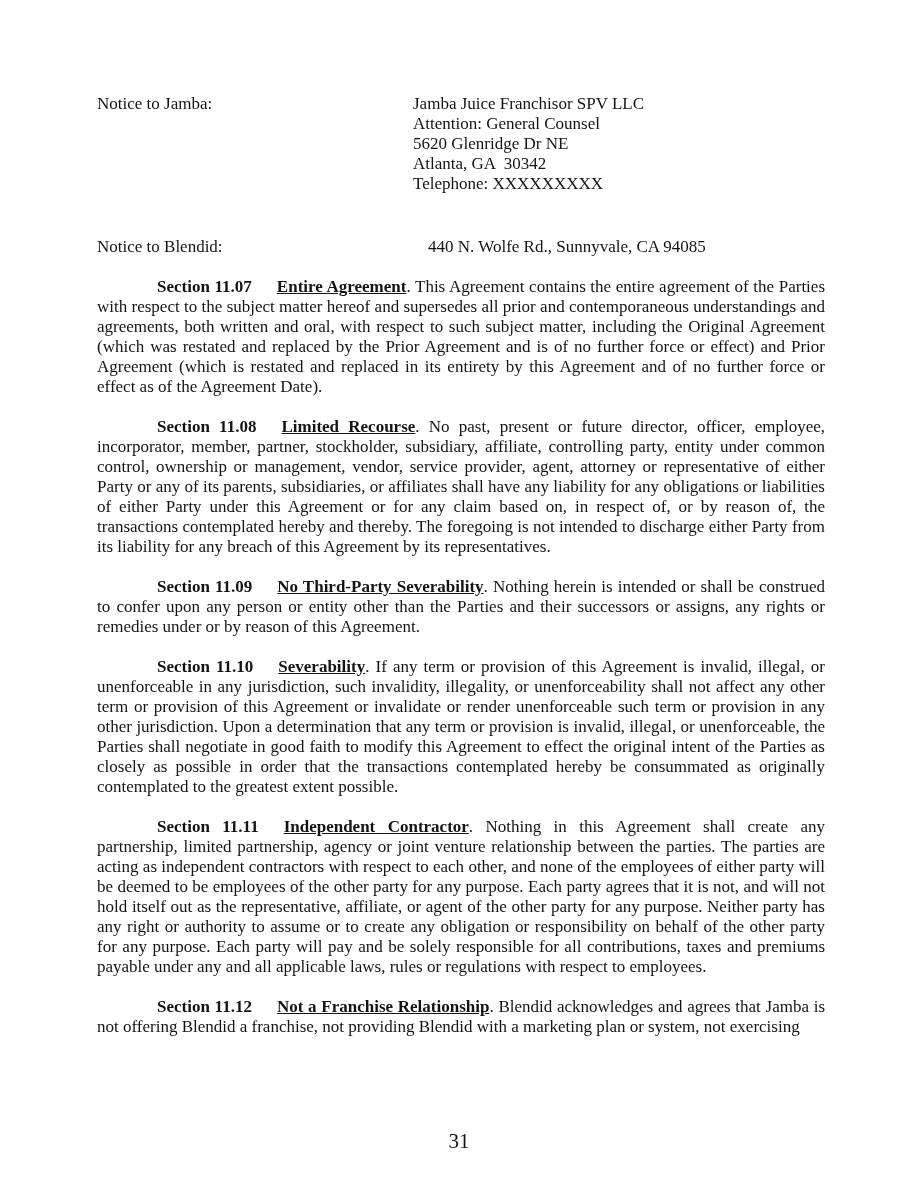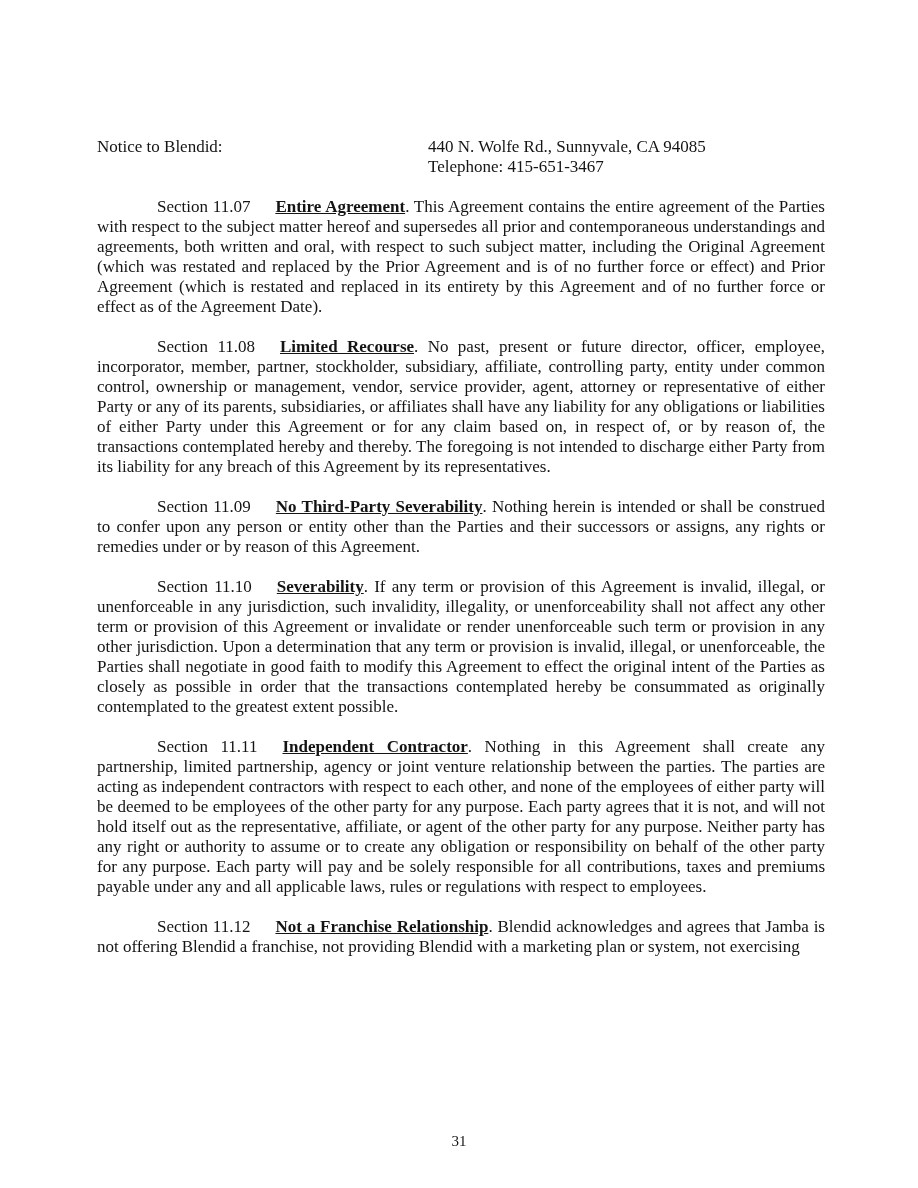--- a/index.html
+++ b/index.html
@@ -38,49 +38,58 @@
   }
   .addr-line {
     white-space: pre-wrap;
   }
   p.section {
     margin: 20px 0 0 0;
     text-indent: 60px;
     text-align: justify;
   }
   .sec-head {
-    font-weight: normal;
+    font-weight: bold;
     margin-right: 9px;
   }
   .sec-title {
     font-weight: bold;
     text-decoration: underline;
     margin-left: 16px;
   }
   .page-number {
     position: absolute;
     top: 1131px;
     left: 0;
     width: 100%;
     text-align: center;
-    font-size: 15px;
+    font-size: 21px;
     line-height: 20px;
   }
 </style>
 </head>
 <body>
 
 <div class="page">
 
+  <div class="notice-row">
+    <div class="notice-label">Notice to Jamba:</div>
+    <div class="notice-address">
+      <div class="addr-line">Jamba Juice Franchisor SPV LLC</div>
+      <div class="addr-line">Attention: General Counsel</div>
+      <div class="addr-line">5620 Glenridge Dr NE</div>
+      <div class="addr-line">Atlanta, GA  30342</div>
+      <div class="addr-line">Telephone: XXXXXXXXX</div>
+    </div>
+  </div>
 
   <div class="notice-row second">
     <div class="notice-label">Notice to Blendid:</div>
     <div class="notice-address">
       <div class="addr-line">440 N. Wolfe Rd., Sunnyvale, CA 94085</div>
-      <div class="addr-line">Telephone: 415-651-3467</div>
     </div>
   </div>
 
   <p class="section"><span class="sec-head">Section 11.07</span><span class="sec-title">Entire Agreement</span><span class="sec-sep">. </span><span class="sec-body">This Agreement contains the entire agreement of the Parties with respect to the subject matter hereof and supersedes all prior and contemporaneous understandings and agreements, both written and oral, with respect to such subject matter, including the Original Agreement (which was restated and replaced by the Prior Agreement and is of no further force or effect) and Prior Agreement (which is restated and replaced in its entirety by this Agreement and of no further force or effect as of the Agreement Date).</span></p>
 
   <p class="section"><span class="sec-head">Section 11.08</span><span class="sec-title">Limited Recourse</span><span class="sec-sep">. </span><span class="sec-body">No past, present or future director, officer, employee, incorporator, member, partner, stockholder, subsidiary, affiliate, controlling party, entity under common control, ownership or management, vendor, service provider, agent, attorney or representative of either Party or any of its parents, subsidiaries, or affiliates shall have any liability for any obligations or liabilities of either Party under this Agreement or for any claim based on, in respect of, or by reason of, the transactions contemplated hereby and thereby. The foregoing is not intended to discharge either Party from its liability for any breach of this Agreement by its representatives.</span></p>
 
   <p class="section"><span class="sec-head">Section 11.09</span><span class="sec-title">No Third-Party Severability</span><span class="sec-sep">. </span><span class="sec-body">Nothing herein is intended or shall be construed to confer upon any person or entity other than the Parties and their successors or assigns, any rights or remedies under or by reason of this Agreement.</span></p>
 
   <p class="section"><span class="sec-head">Section 11.10</span><span class="sec-title">Severability</span><span class="sec-sep">. </span><span class="sec-body">If any term or provision of this Agreement is invalid, illegal, or unenforceable in any jurisdiction, such invalidity, illegality, or unenforceability shall not affect any other term or provision of this Agreement or invalidate or render unenforceable such term or provision in any other jurisdiction. Upon a determination that any term or provision is invalid, illegal, or unenforceable, the Parties shall negotiate in good faith to modify this Agreement to effect the original intent of the Parties as closely as possible in order that the transactions contemplated hereby be consummated as originally contemplated to the greatest extent possible.</span></p>

